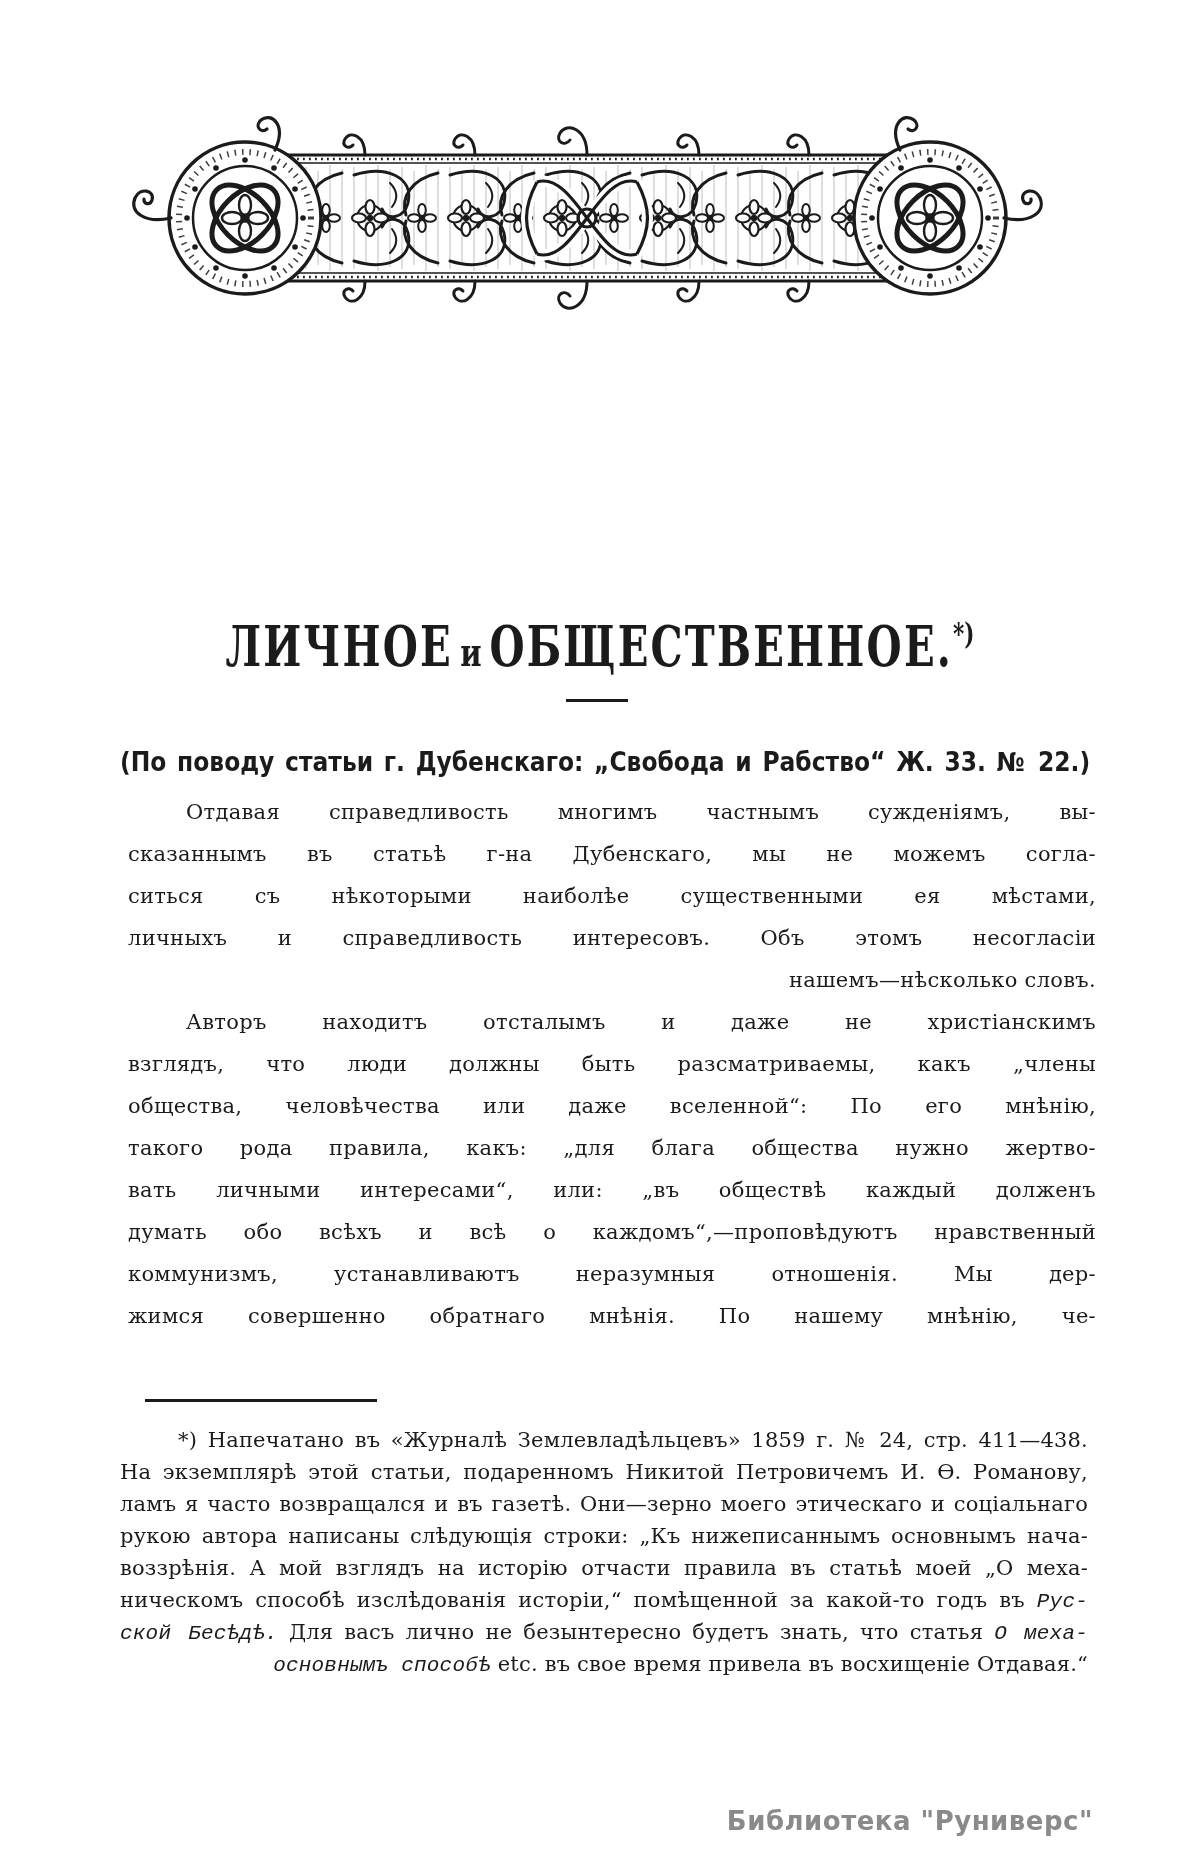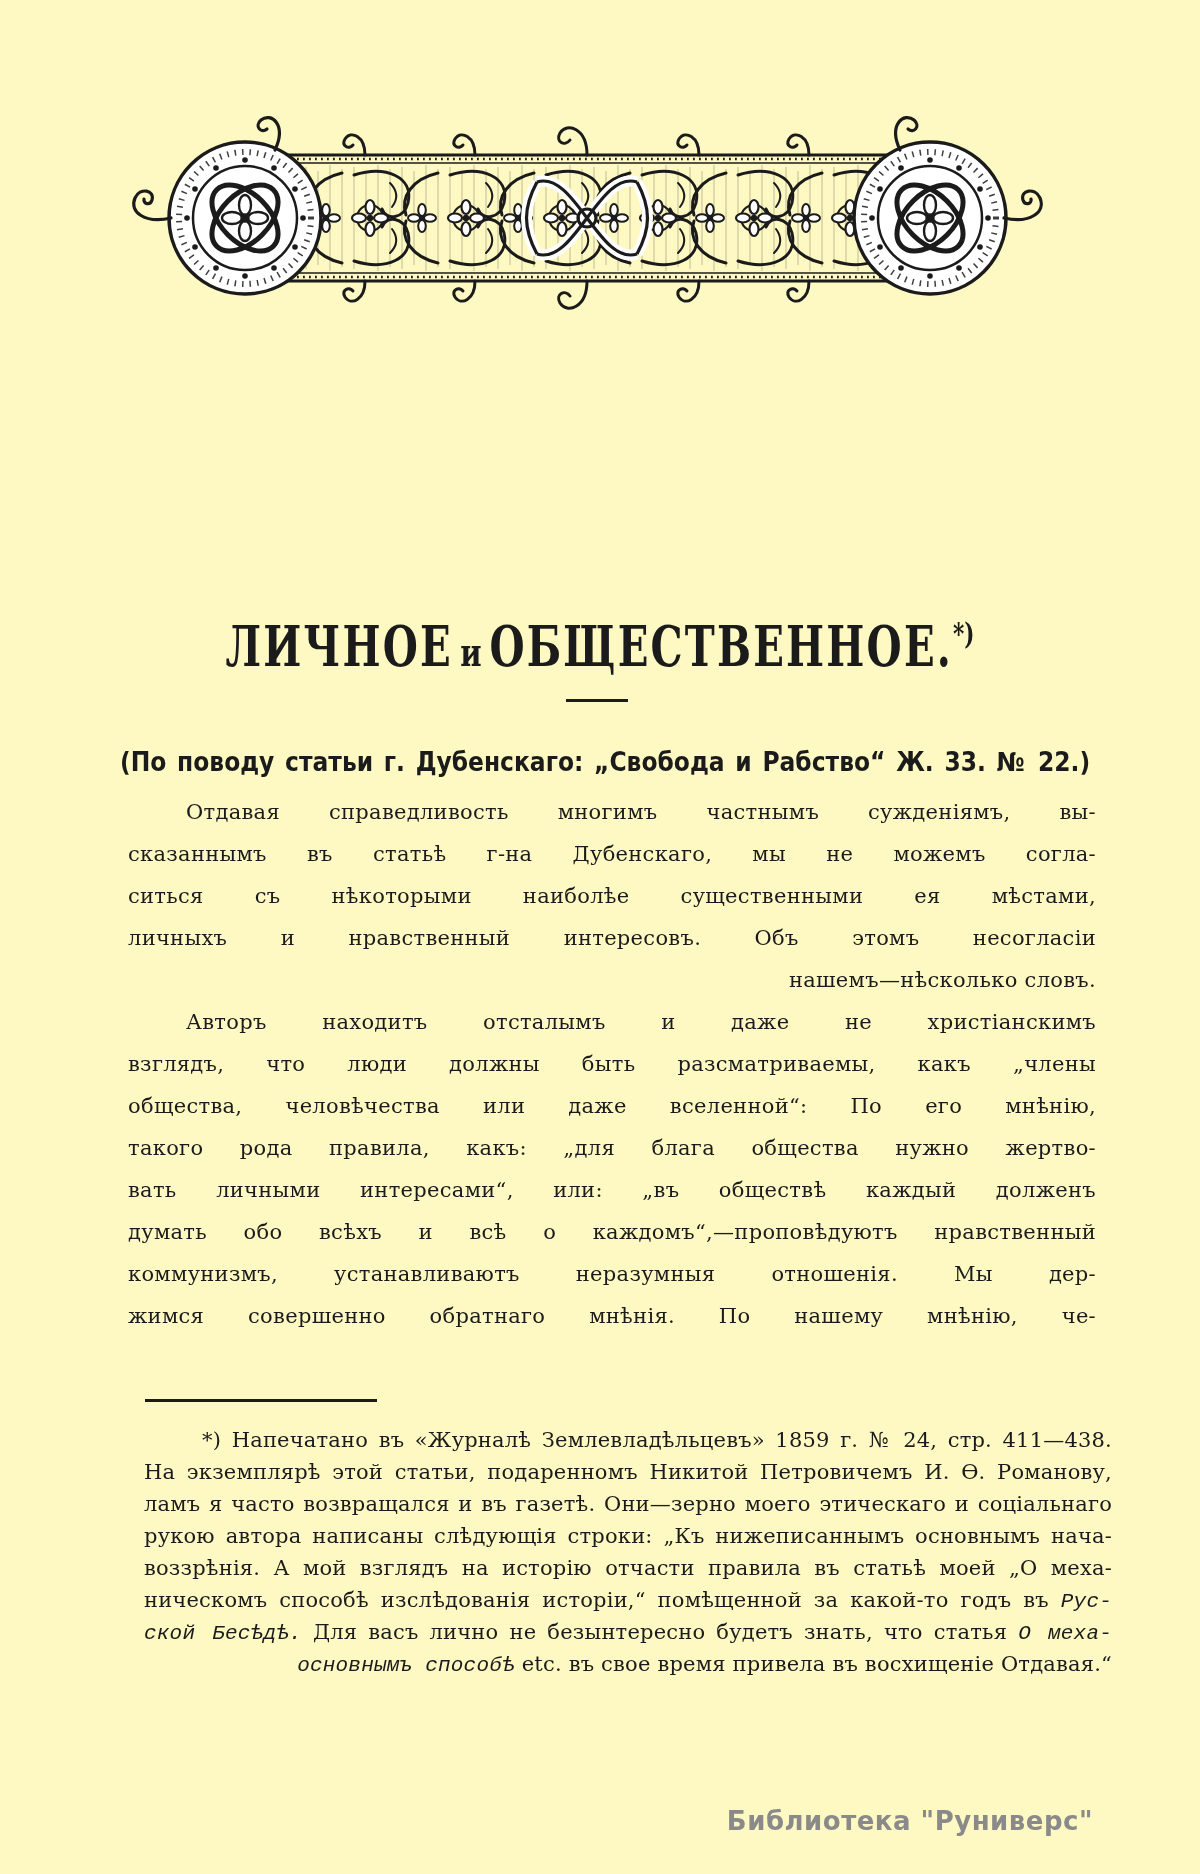--- a/index.html
+++ b/index.html
@@ -1,17 +1,17 @@
 <!DOCTYPE html>
 <html><head>
 <meta charset="utf-8">
 <style>
   html,body{margin:0;padding:0;background:#e8e8e8;}
   .page{
-    position:relative;width:1200px;height:1874px;background:#fef9c3;
+    position:relative;width:1200px;height:1874px;background:#ffffff;
     overflow:hidden;margin:0 auto;
     font-family:"DejaVu Serif","Liberation Serif",serif;color:#1b1b1b;
   }
   
   .ornament{position:absolute;left:115px;top:106px;width:945px;height:210px;}
   
   .title{
     position:absolute;left:0;top:596px;width:1200px;height:76px;line-height:76px;
     text-align:center;font-weight:bold;font-size:56px;letter-spacing:3px;
     transform:scaleX(.72);transform-origin:50% 50%;white-space:nowrap;margin:0;
@@ -33,21 +33,21 @@
     position:absolute;left:128px;top:791px;width:968px;
     font-size:21px;letter-spacing:.3px;
   }
   .body-text .tline{height:42px;line-height:42px;}
   
   .footnote-divider{
     position:absolute;left:145px;top:1399px;width:232px;height:3px;background:#1b1b1b;
   }
   .footnote-text{
     position:absolute;left:120px;top:1424px;width:968px;
-    font-size:21px;letter-spacing:.2px;margin-left:24px;
+    font-size:21px;letter-spacing:.2px;
   }
   .footnote-text .tline{height:32px;line-height:32px;}
   
   .tline{text-align:right;overflow:visible;}
   .tline.fill{text-align:justify;text-align-last:justify;}
   .tline.ind{text-indent:58px;}
   .it{font-style:italic;font-family:Liberation Mono, monospace;}
   
   .watermark{
     position:absolute;right:107px;top:1804px;height:34px;line-height:34px;
@@ -207,21 +207,21 @@
   <h1 class="title"><span>ЛИЧНОЕ</span><span class="conj">и</span><span>ОБЩЕСТВЕННОЕ.</span><sup>*)</sup></h1>
 
   <div class="title-divider"></div>
 
   <div class="subtitle">(По поводу статьи г. Дубенскаго: „Свобода и Рабство“ Ж. 33. № 22.)</div>
 
   <div class="body-text">
       <div class="tline fill ind"><span>Отдавая справедливость многимъ частнымъ сужденіямъ, вы-</span></div>
       <div class="tline fill"><span>сказаннымъ въ статьѣ г-на Дубенскаго, мы не можемъ согла-</span></div>
       <div class="tline fill"><span>ситься съ нѣкоторыми наиболѣе существенными ея мѣстами,</span></div>
-      <div class="tline fill"><span>личныхъ и нравственный интересовъ. Объ этомъ несогласіи</span></div>
+      <div class="tline fill"><span>личныхъ и справедливость интересовъ. Объ этомъ несогласіи</span></div>
       <div class="tline"><span>нашемъ—нѣсколько словъ.</span></div>
       <div class="tline fill ind"><span>Авторъ находитъ отсталымъ и даже не христіанскимъ</span></div>
       <div class="tline fill"><span>взглядъ, что люди должны быть разсматриваемы, какъ „члены</span></div>
       <div class="tline fill"><span>общества, человѣчества или даже вселенной“: По его мнѣнію,</span></div>
       <div class="tline fill"><span>такого рода правила, какъ: „для блага общества нужно жертво-</span></div>
       <div class="tline fill"><span>вать личными интересами“, или: „въ обществѣ каждый долженъ</span></div>
       <div class="tline fill"><span>думать обо всѣхъ и всѣ о каждомъ“,—проповѣдуютъ нравственный</span></div>
       <div class="tline fill"><span>коммунизмъ, устанавливаютъ неразумныя отношенія. Мы дер-</span></div>
       <div class="tline fill"><span>жимся совершенно обратнаго мнѣнія. По нашему мнѣнію, че-</span></div>
     </div>

